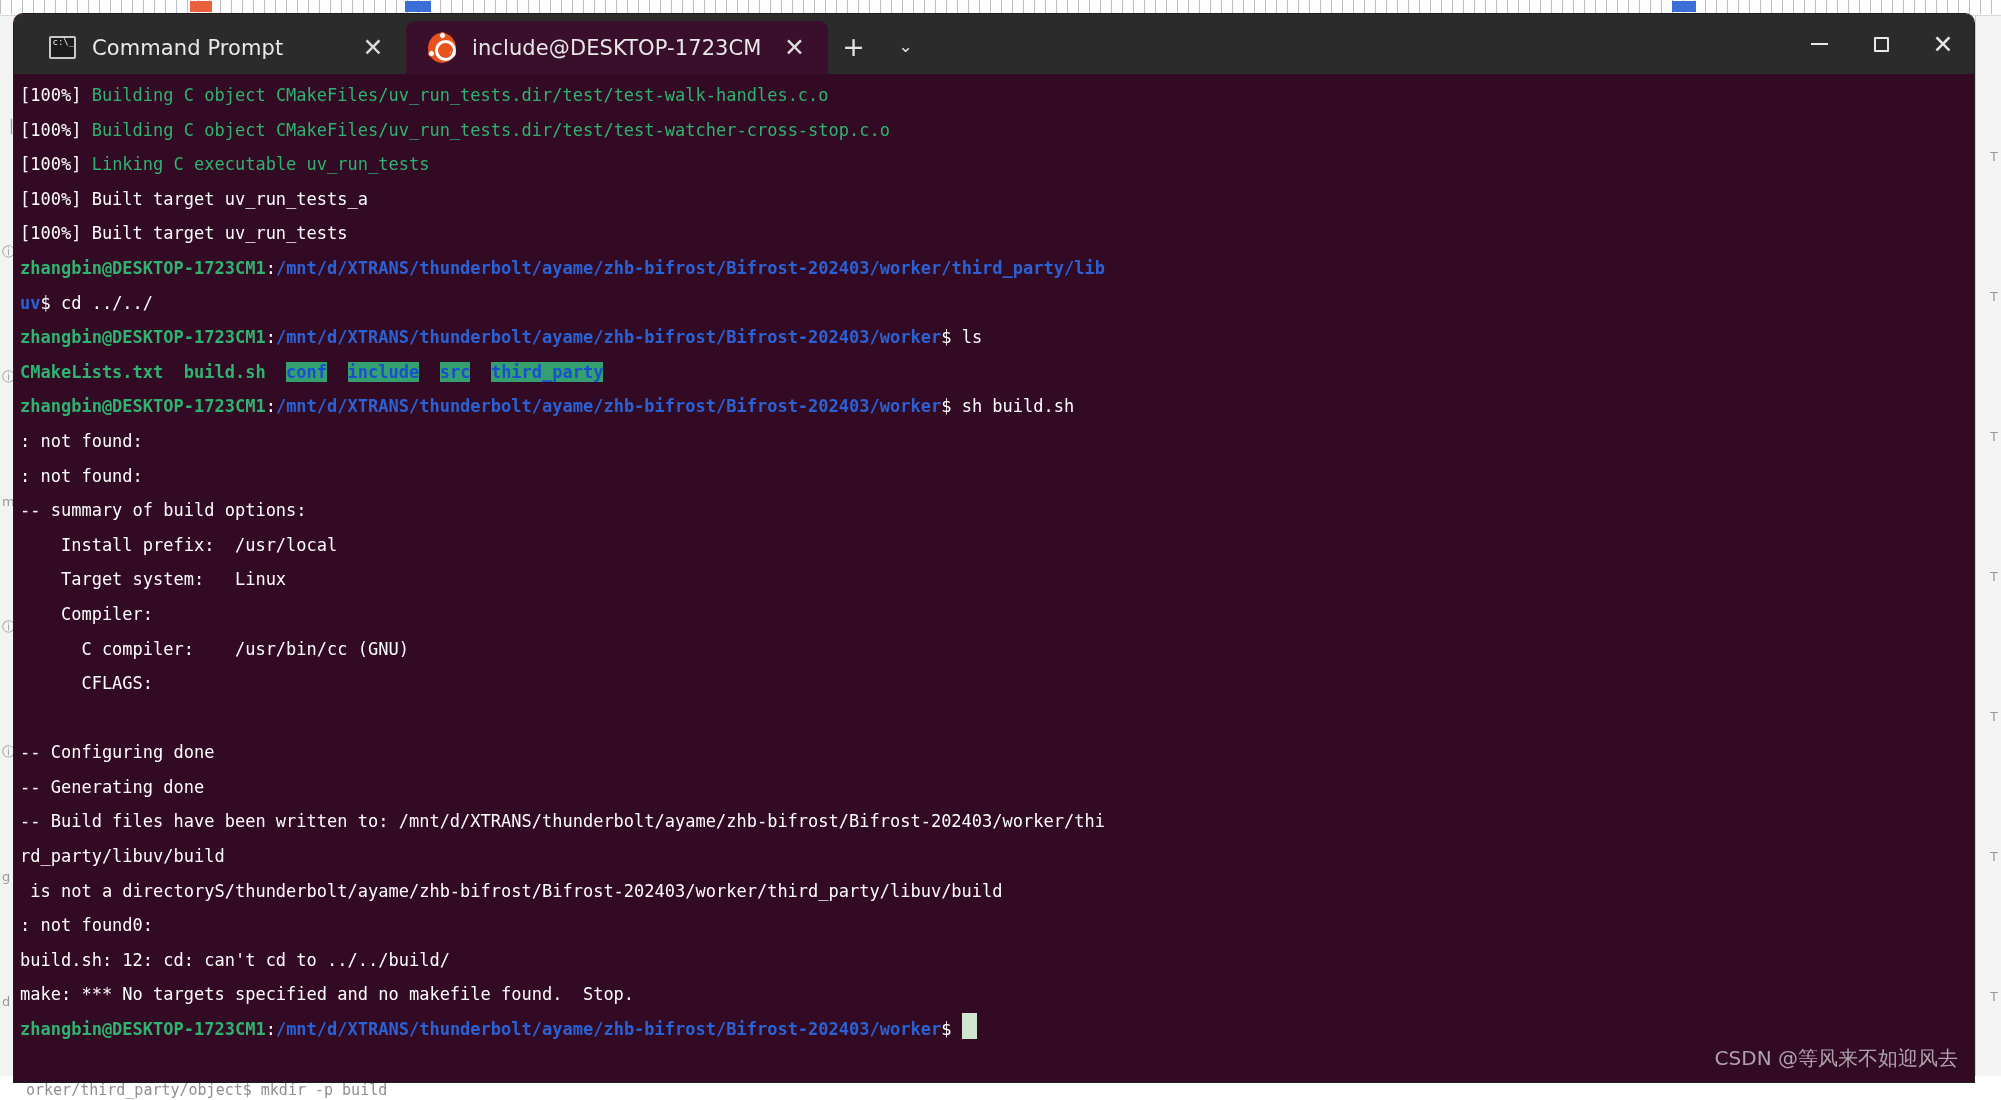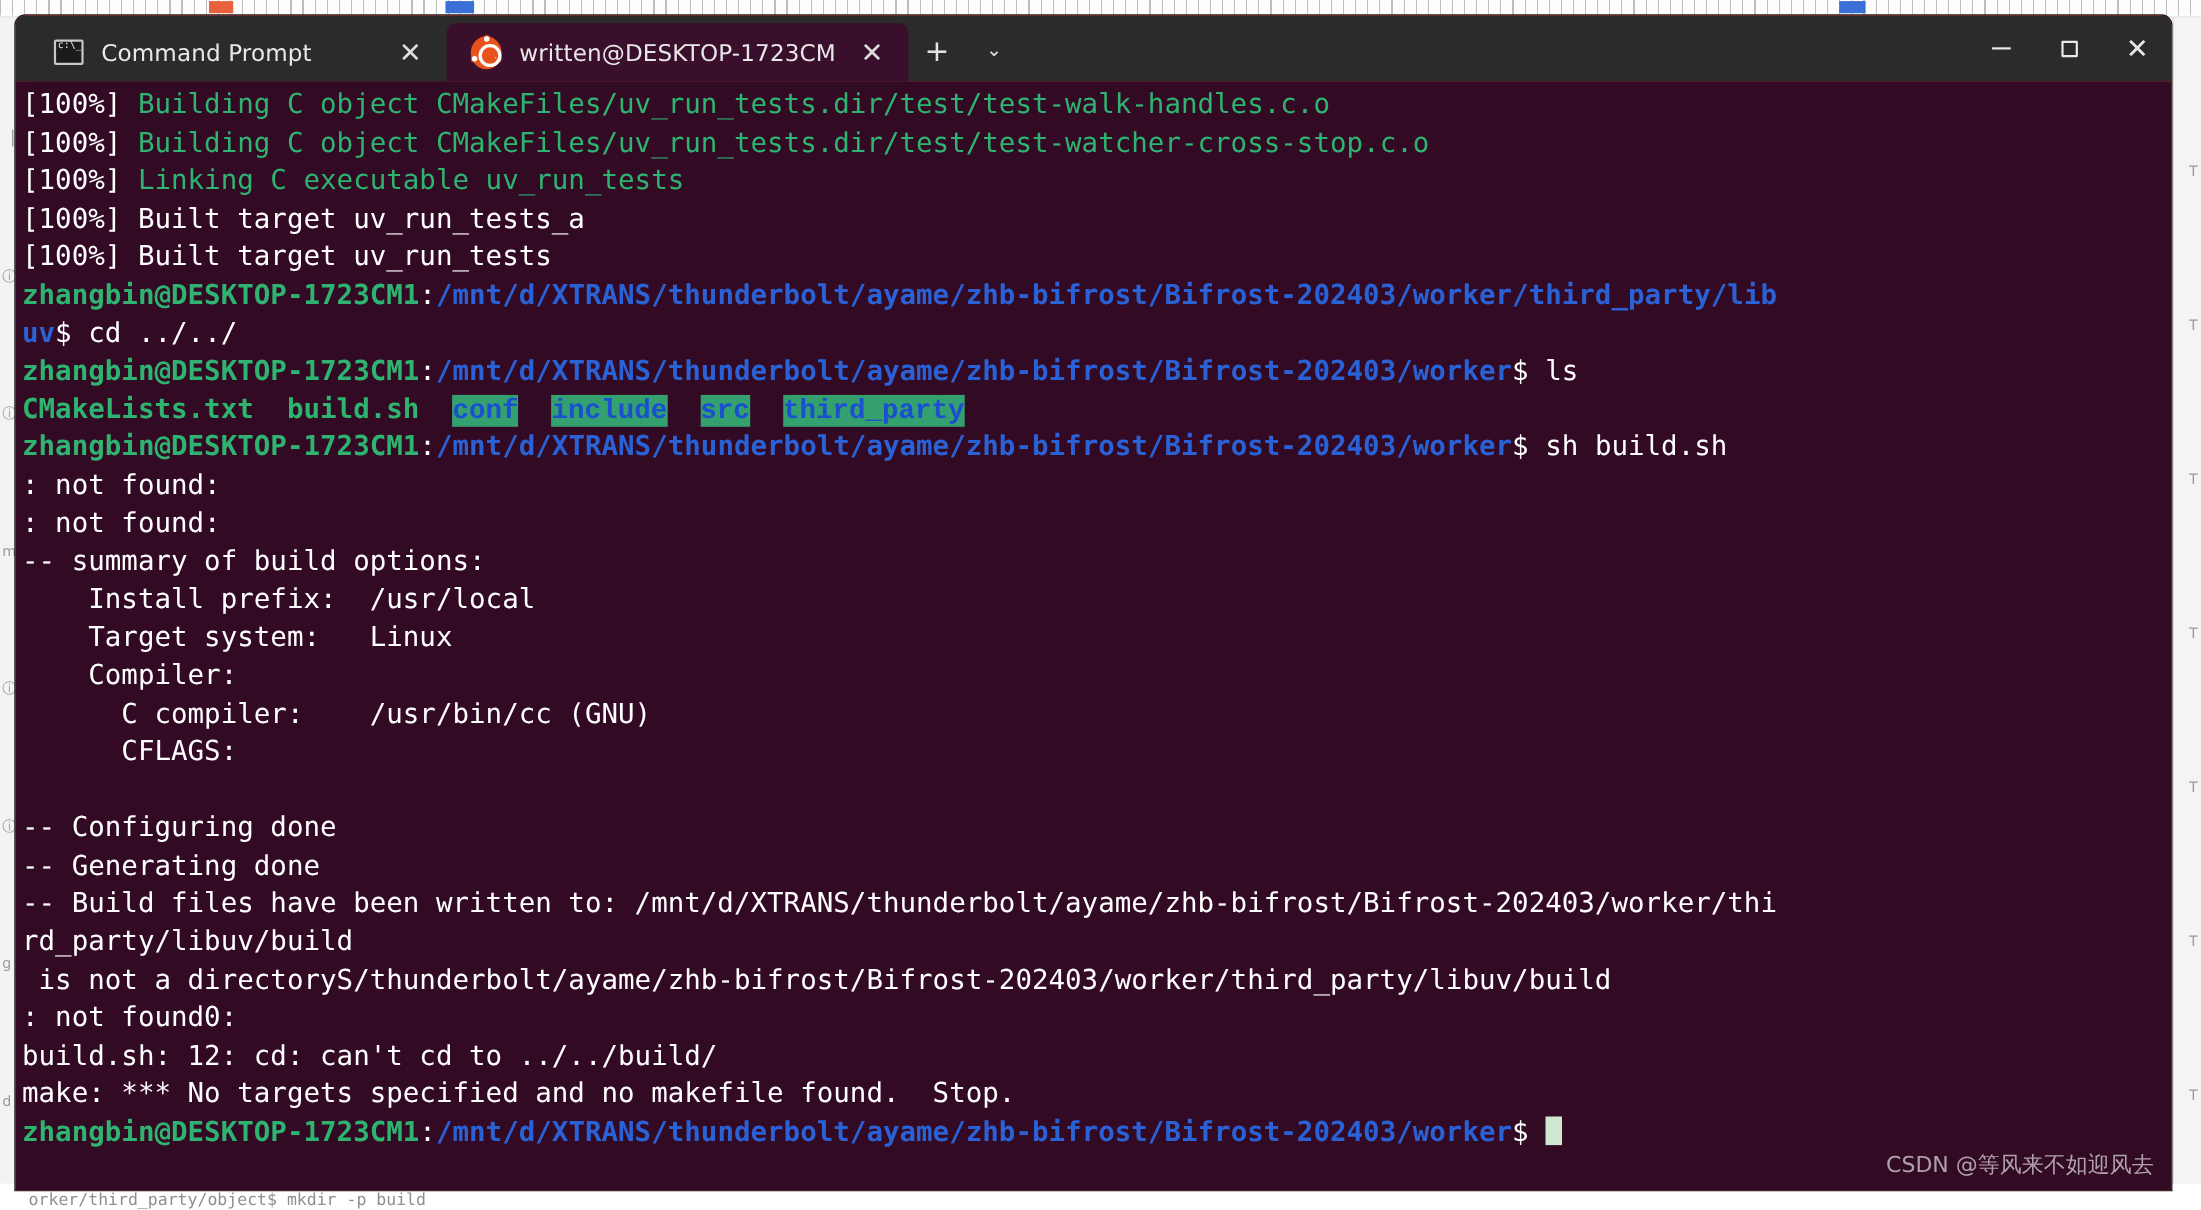--- a/index.html
+++ b/index.html
@@ -217,36 +217,35 @@
   #terminal {
     position: absolute;
     left: 0; right: 0;
     top: 60px; bottom: 0;
     background: #330a24;
     padding: 4px 0 0 6px;
     overflow: hidden;
   }
   #screen {
     font-family: "DejaVu Sans Mono", monospace;
-    font-size: 25px;
+    font-size: 17px;
     line-height: 34.6px;
     white-space: pre;
     color: #ffffff;
     letter-spacing: 0px;
   }
   .ln { height: 34.6px; }
   .c-white  { color: #ffffff; }
   .c-green  { color: #2fb370; }
   .c-blue   { color: #2a62d6; }
   .c-bold   { font-weight: bold; }
   .dir-hl {
     background: #34a070;
     color: #1a4fd0;
     font-weight: bold;
-    font-family: Liberation Mono, monospace;
   }
   .cursor {
     display: inline-block;
     width: 15px; height: 26px;
     background: #cfe7cf;
     vertical-align: -4px;
   }
   #watermark {
     position: absolute;
     right: 16px; bottom: 10px;
@@ -305,21 +304,21 @@
         <div class="tab active">
           <div class="tab-icon">
             <div class="ubuntu-glyph">
               <div class="ubuntu-dots">
                 <i></i>
                 <i></i>
                 <i></i>
               </div>
             </div>
           </div>
-          <div class="tab-title">written@DESKTOP-1723CM</div>
+          <div class="tab-title">include@DESKTOP-1723CM</div>
           <div class="tab-close">✕</div>
         </div>
       </div>
 
     <div class="newtab-area">
       <div class="tb-btn">+</div>
       <div class="tb-btn small">⌄</div>
     </div>
 
     <div class="winctl">

